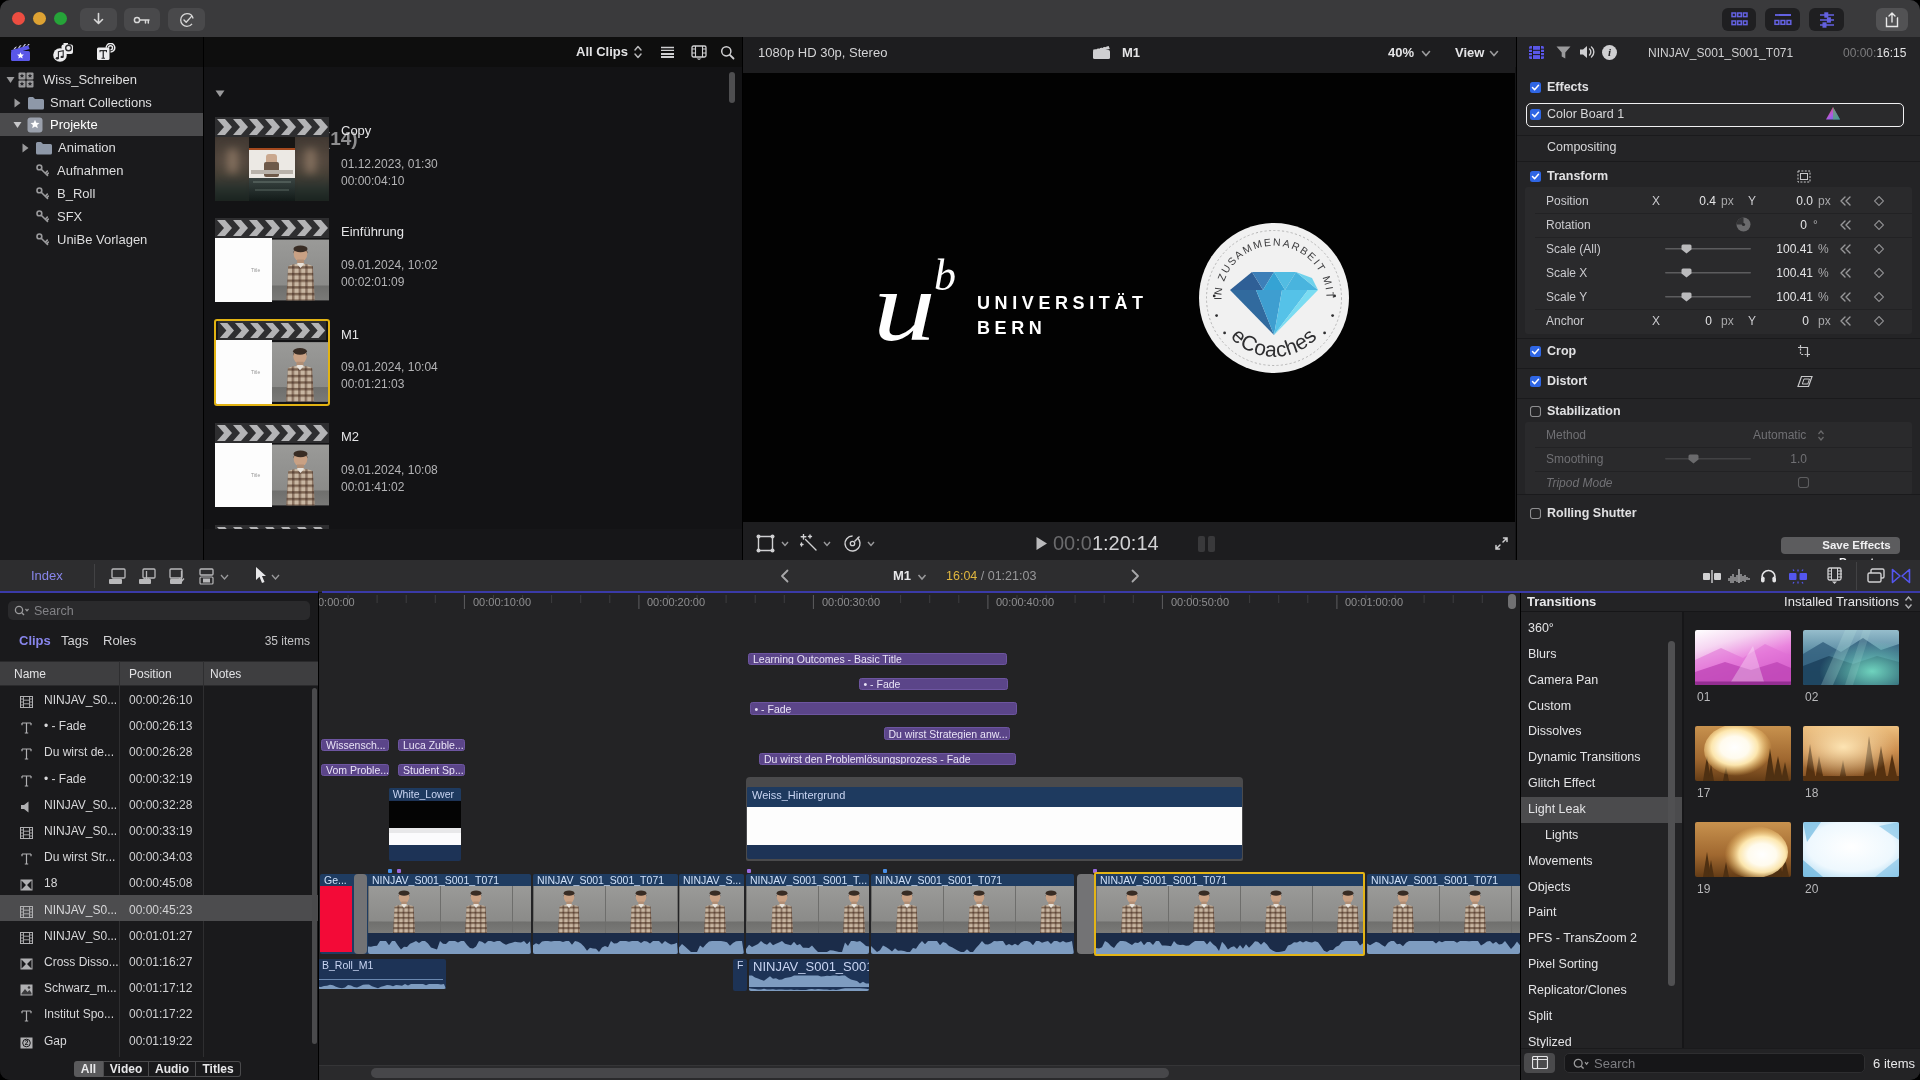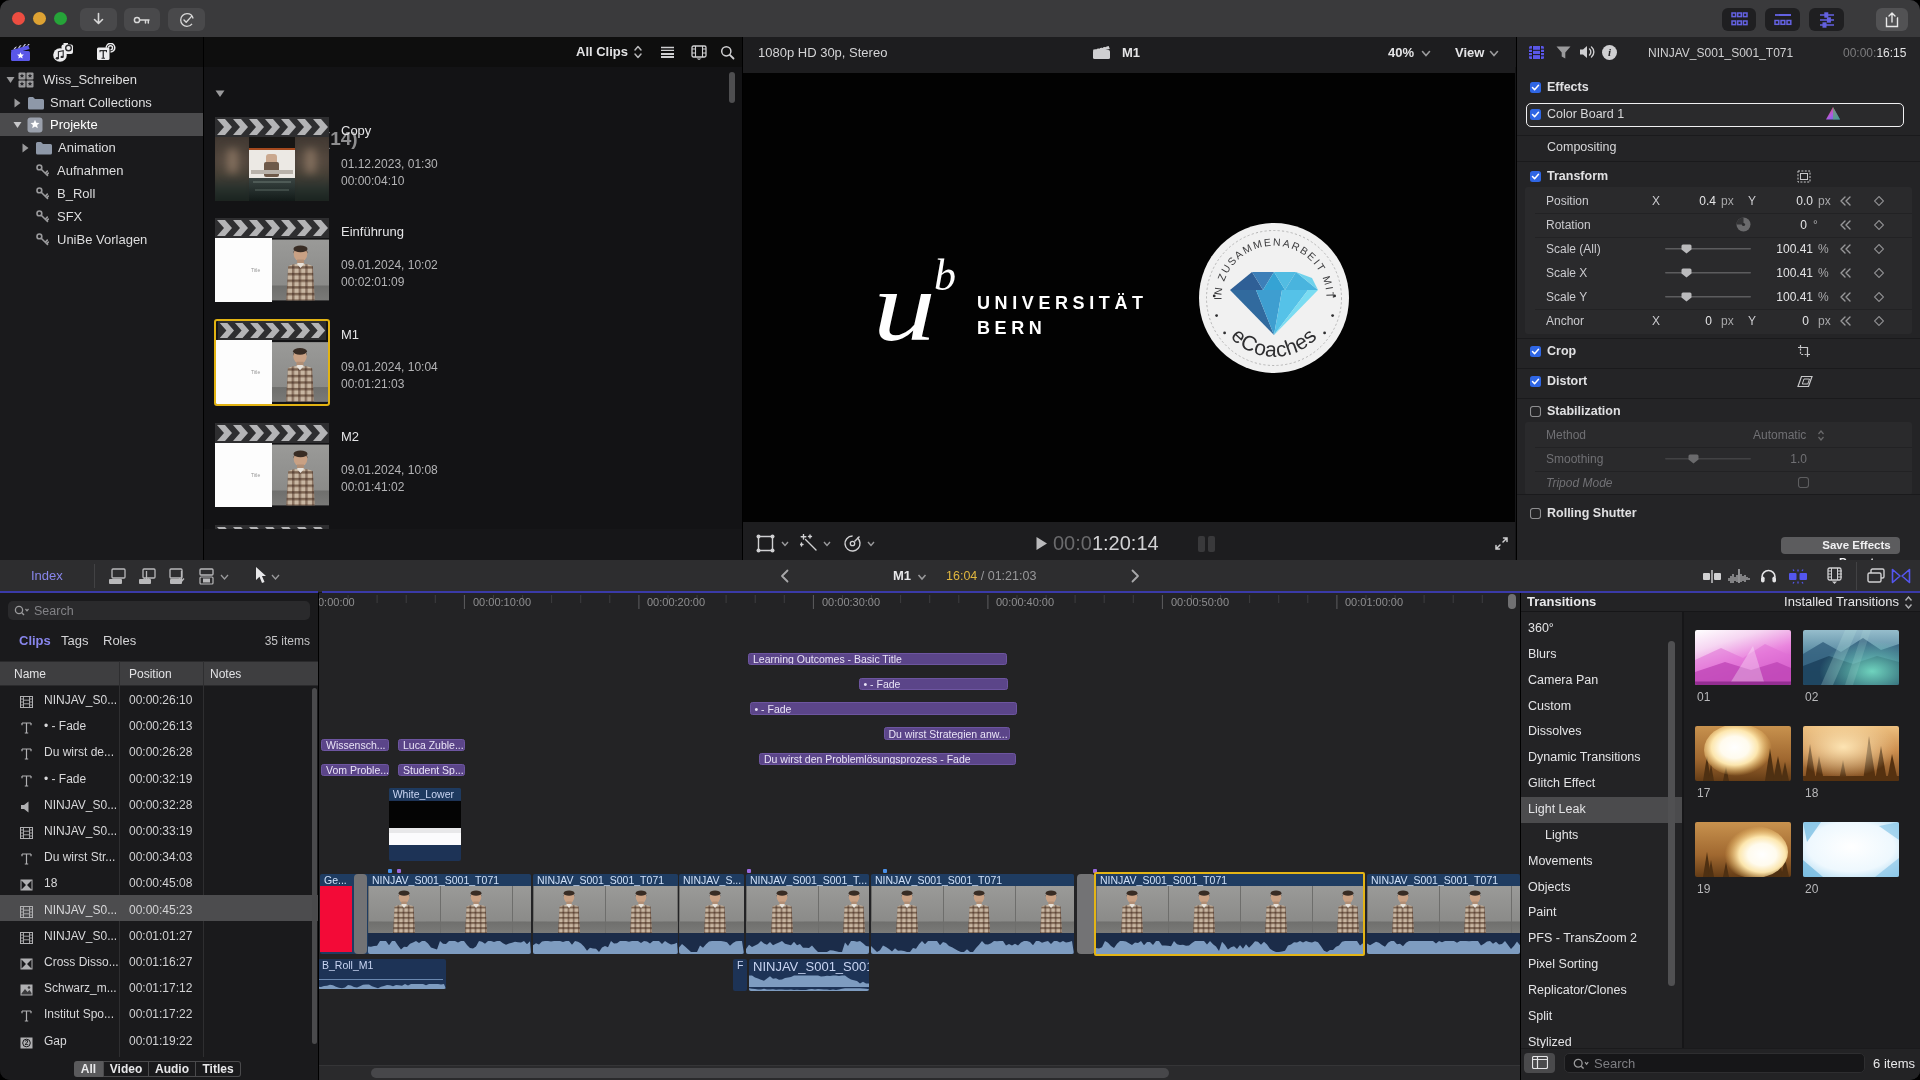--- a/index.html
+++ b/index.html
@@ -980,20 +980,28 @@
     <div class="abs" style="left:80px;top:170.7px;width:66.8px;height:12.5px;background:#5b4589;border:1px solid #6d55a0;border-radius:2.5px;overflow:hidden;">
         <span style="position:absolute;left:4px;top:-0.5px;font-size:10.5px;color:#e9e3f6;white-space:nowrap;">Student Sp...</span>
       </div>
     <div class="abs" style="left:70.7px;top:195px;width:72.3px;height:73.4px;border-radius:2px;overflow:hidden;background:#1d3356;">
   <div class="abs" style="left:0;top:0;width:72.3px;height:12px;background:#1e3a5f;">
           <span style="position:absolute;left:4px;top:0;font-size:10.5px;color:#c9d5f2;">White_Lower</span>
         </div>
   <div class="abs" style="left:0;top:13px;width:72.3px;height:27px;background:#040404;"></div>
   <div class="abs" style="left:0;top:40px;width:72.3px;height:5px;background:#e8e8ea;"></div>
   <div class="abs" style="left:0;top:45px;width:72.3px;height:12px;background:#fbfbfd;"></div>
+</div>
+    <div class="abs" style="left:428px;top:184px;width:497px;height:84px;background:#4a4a4c;border-radius:4px 4px 2px 2px;">
+  <div class="abs" style="left:1px;top:10px;width:495px;height:72px;border-radius:2px;overflow:hidden;background:#1d3356;">
+    <div class="abs" style="left:0;top:0;width:495px;height:20px;background:#1e3a5f;">
+            <span style="position:absolute;left:5px;top:2px;font-size:11px;color:#c9d5f2;">Weiss_Hintergrund</span>
+          </div>
+    <div class="abs" style="left:0;top:20px;width:495px;height:38px;background:#fdfdfd;"></div>
+  </div>
 </div>
     <div class="abs" style="left:70px;top:276px;width:4px;height:4px;background:#4a90e8;border-radius:1px;"></div>
     <div class="abs" style="left:79px;top:276px;width:4px;height:4px;background:#9a6ae0;border-radius:1px;"></div>
     <div class="abs" style="left:429px;top:276px;width:4px;height:4px;background:#9a6ae0;border-radius:1px;"></div>
     <div class="abs" style="left:565px;top:276px;width:4px;height:4px;background:#4a90e8;border-radius:1px;"></div>
     <div class="abs" style="left:775px;top:276px;width:4px;height:4px;background:#9a6ae0;border-radius:1px;"></div>
     <div class="abs" style="left:2px;top:281px;width:52px;height:80px;border-radius:2px;overflow:hidden;background:#1f3c61;">
   <span style="position:absolute;left:4px;top:0;font-size:10.5px;color:#cfe0f8;">Ge...</span>
   <div class="abs" style="left:0;top:12px;width:32px;height:66px;background:#f30a37;"></div>
 </div>

